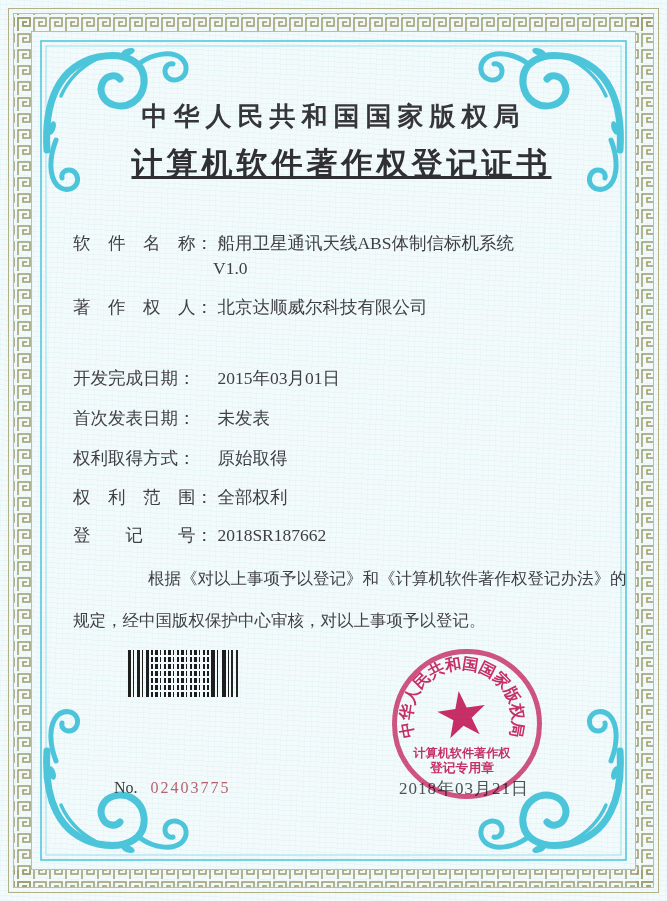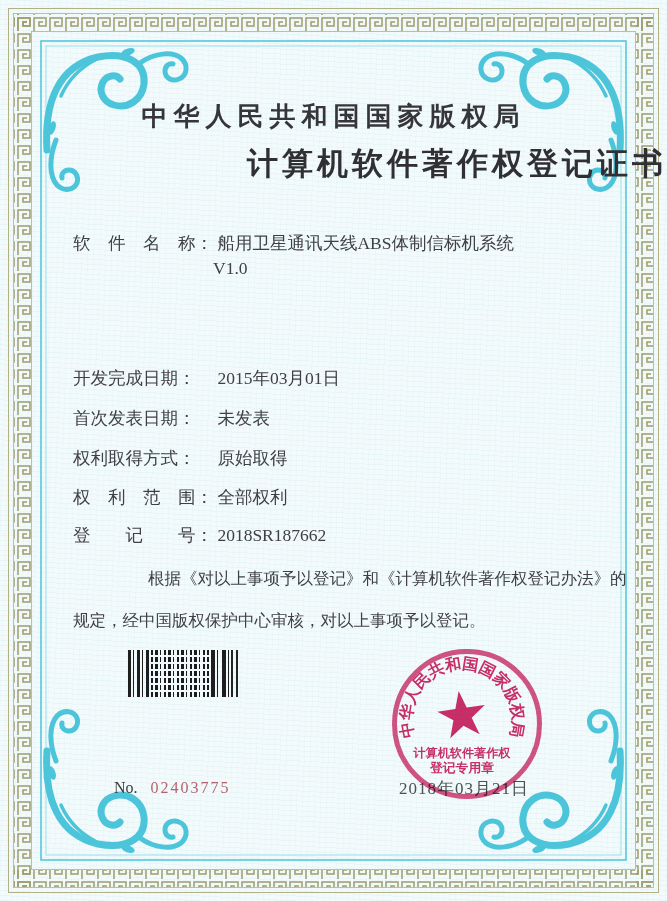--- a/index.html
+++ b/index.html
@@ -9,22 +9,22 @@
     background-image:
       repeating-linear-gradient(3deg, rgba(110,200,215,0.08) 0 1px, transparent 1px 5px),
       repeating-linear-gradient(92deg, rgba(110,200,215,0.05) 0 1px, transparent 1px 6px);
     font-family:"Liberation Serif","DejaVu Serif",serif;
     color:#3f3f46;
   }
   .border-art{position:absolute;inset:0;pointer-events:none;}
   .abs{position:absolute;}
   .authority{left:0;right:0;top:99px;text-align:center;font-size:26px;font-weight:bold;
     letter-spacing:6px;color:#36363a;}
-  .cert-title{left:16px;right:0;top:143px;text-align:right;font-size:31px;font-weight:bold;
-    letter-spacing:4px;color:#303034;}
+  .cert-title{left:16px;right:0;top:143px;text-align:center;font-size:31px;font-weight:bold;
+    letter-spacing:4px;color:#303034;text-decoration:underline;}
   .certno-line{left:408px;top:197px;font-size:12.5px;color:#46464c;}
   .certno-line .gap{display:inline-block;width:14px;}
   .field-row{left:73px;font-size:17.5px;white-space:nowrap;}
   .field-label{display:inline-block;width:132px;}
   .field-value{margin-left:8px;}
   .value-line2{left:213px;font-size:17.5px;}
   .stmt{font-size:16.5px;color:#3f3f46;}
   .barcode{left:128px;top:650px;width:112px;height:47px;display:flex;}
   .bc-left{width:21px;height:100%;
     background:repeating-linear-gradient(90deg,#1e1e1e 0 3px,transparent 3px 5px,#1e1e1e 5px 6px,transparent 6px 9px);}
@@ -83,20 +83,24 @@
   <div class="abs authority">中华人民共和国国家版权局</div>
   <div class="abs cert-title">计算机软件著作权登记证书</div>
 
 
   <div class="abs field-row" style="top:231px">
     <span class="field-label">软　件　名　称：</span>
     <span class="field-value">船用卫星通讯天线ABS体制信标机系统</span>
   </div>
   <div class="abs value-line2" style="top:258px">V1.0</div>
 
+  <div class="abs field-row" style="top:295px">
+    <span class="field-label">著　作　权　人：</span>
+    <span class="field-value">北京达顺威尔科技有限公司</span>
+  </div>
 
   <div class="abs field-row" style="top:366px">
     <span class="field-label">开发完成日期：</span>
     <span class="field-value">2015年03月01日</span>
   </div>
 
   <div class="abs field-row" style="top:406px">
     <span class="field-label">首次发表日期：</span>
     <span class="field-value">未发表</span>
   </div>

